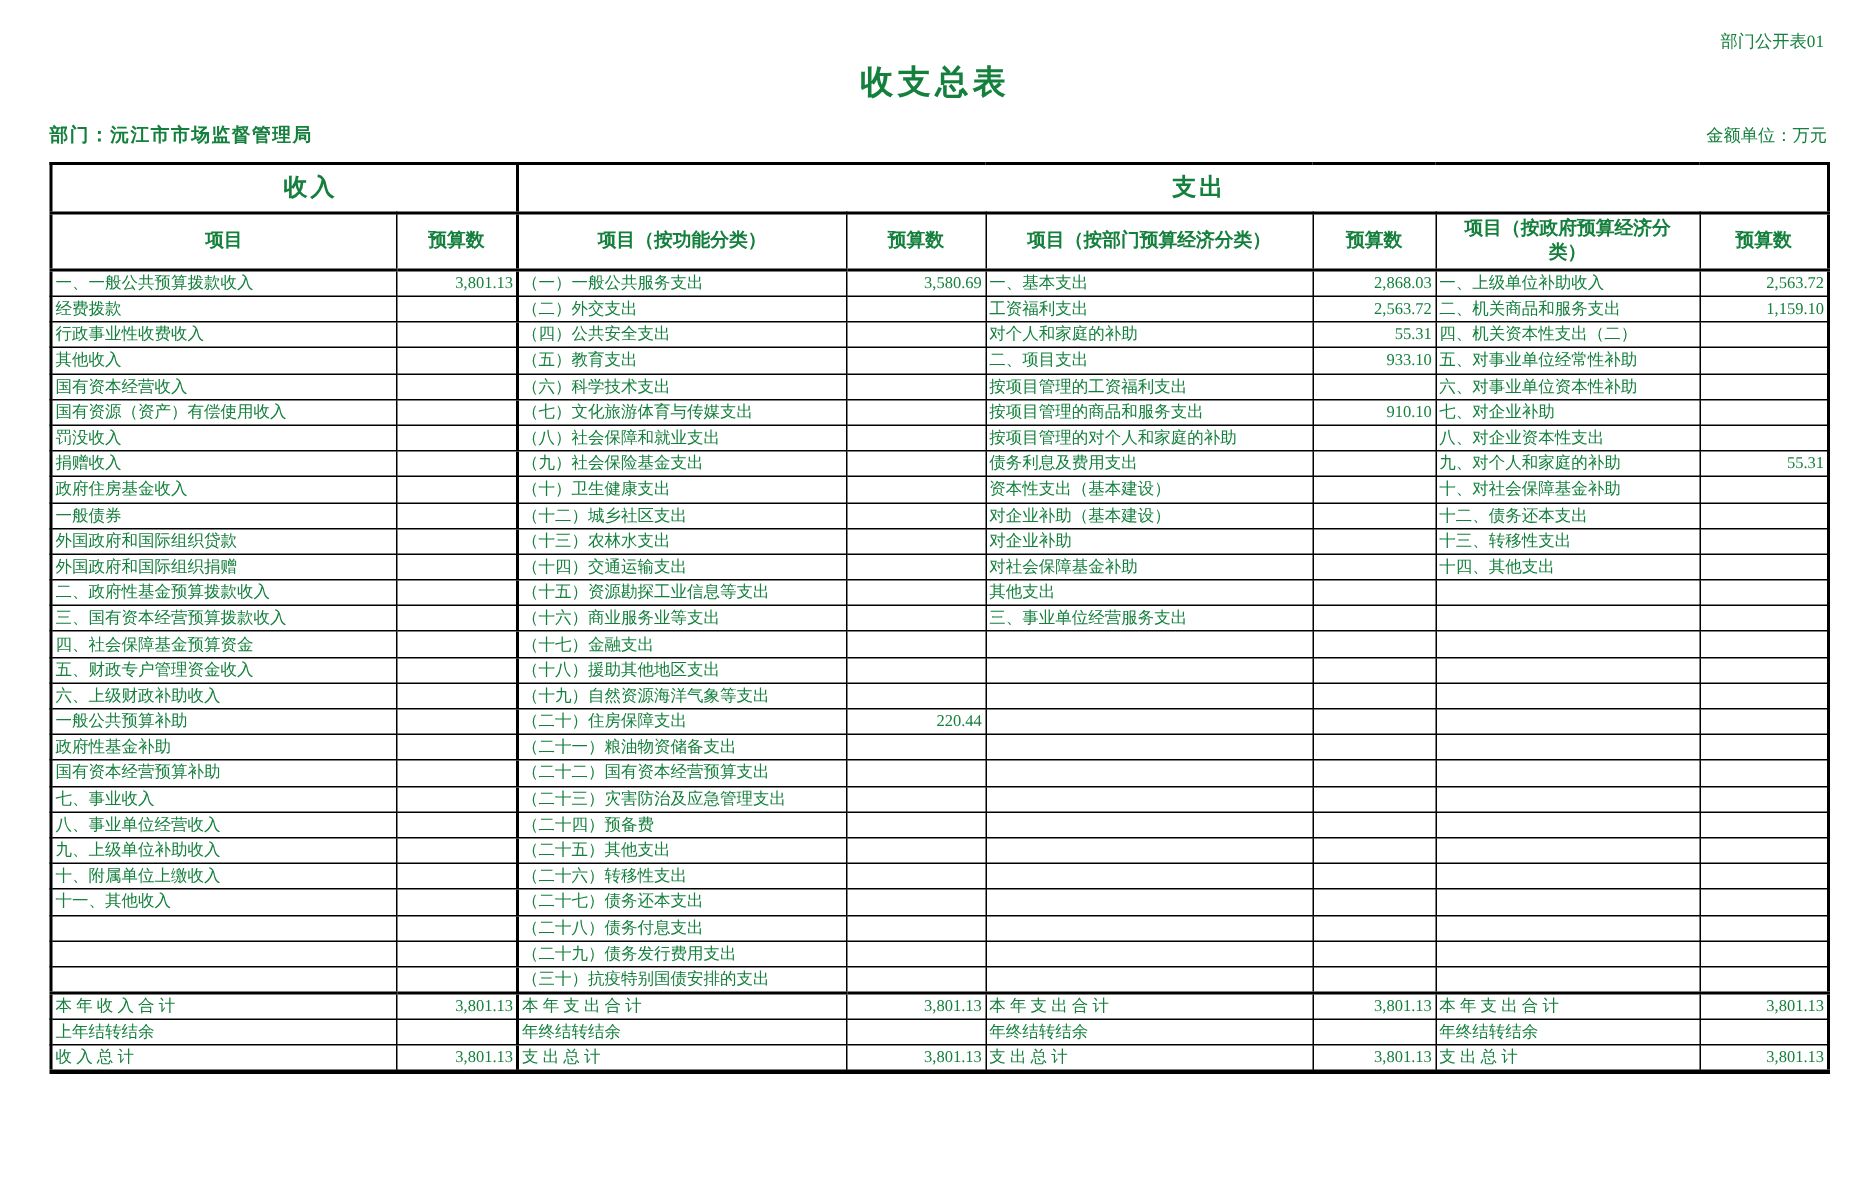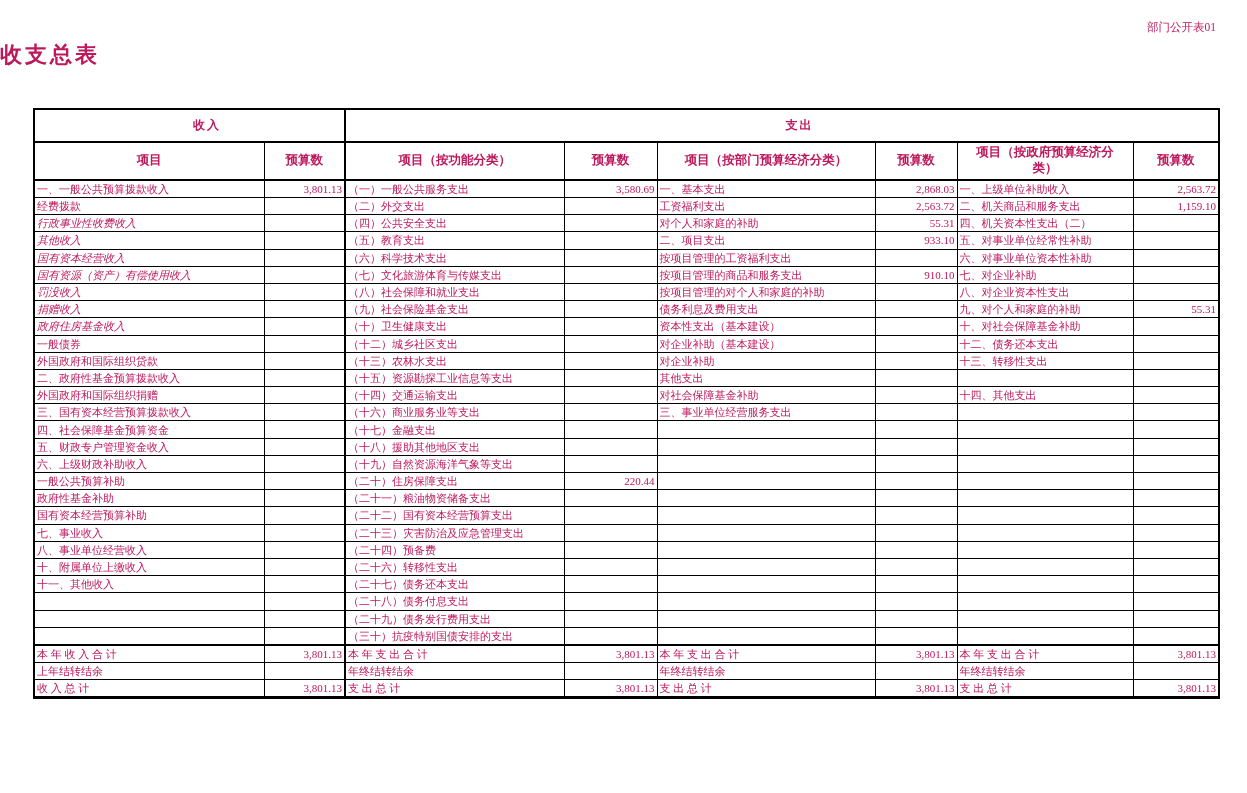--- a/index.html
+++ b/index.html
@@ -1,27 +1,27 @@
 <!DOCTYPE html>
 <html><head>
 <meta charset="utf-8">
 <style>
   html,body { margin:0; padding:0; background:#fff; }
   .page {
     position:relative; width:1247px; height:793px; background:#ffffff;
-    color:#be185d; font-family:"Liberation Serif","DejaVu Serif",serif;
+    color:#15803d; font-family:"Liberation Serif","DejaVu Serif",serif;
     overflow:hidden;
   }
   .doc-code {
     position:absolute; top:20px; right:31px;
     font-size:11.5px;
   }
   .title {
     position:absolute; top:40px; left:0; width:100%;
-    margin:0;
+    text-align:center; margin:0;
     font-family:"Liberation Sans","DejaVu Sans",sans-serif;
     font-size:22px; font-weight:bold; letter-spacing:3px;
   }
   .meta {
     position:absolute; top:82px; left:33px; width:1185px;
     display:flex; justify-content:space-between; align-items:baseline;
   }
   .dept {
     font-family:"Liberation Sans","DejaVu Sans",sans-serif;
     font-weight:bold; font-size:12.5px; letter-spacing:1px;
@@ -35,44 +35,48 @@
   }
   .budget th, .budget td {
     border:1px solid #000; padding:0 2px;
     overflow:hidden; white-space:nowrap;
   }
   .budget thead th {
     font-family:"Liberation Sans","DejaVu Sans",sans-serif;
     font-weight:bold; text-align:center; vertical-align:middle;
     border-bottom-width:2px;
   }
-  .gh-row th { height:31px; font-size:12px; letter-spacing:2px;padding-left:37px; }
+  .gh-row th { height:31px; font-size:16px; letter-spacing:2px;padding-left:37px; }
   .ch-row th { height:36px; font-size:12.5px; white-space:normal; line-height:1.25; padding:0 8px; }
   .sec-start { border-left-width:2px !important; }
 
   .budget tbody tr { height:17.2px;padding-left:36px; }
   .budget tbody td { font-size:11px; line-height:16px; vertical-align:middle; }
   .cell-label  { text-align:left; }
   .cell-amount { text-align:right; padding-right:3px; }
   .ind0 { padding-left:3px; }
   .ind1 { padding-left:23px; }
   .ind2 { padding-left:35px; }
-  .ind3 { padding-left:47px;font-style:italic; }
+  .ind3 { padding-left:47px; }
 
   .sum-row { height:17.5px; }
   .sum-row td { font-size:11.5px; }
   .sum-0 td { border-top-width:2px; }
   .sum-label-center { text-align:left; padding-left:2px; }
 </style>
 </head>
 <body>
 
 <div class="page">
   <div class="doc-code">部门公开表01</div>
   <h1 class="title">收支总表</h1>
+  <div class="meta">
+    <span class="dept">部门：沅江市市场监督管理局</span>
+    <span class="unit">金额单位：万元</span>
+  </div>
 
   <table class="budget">
     <colgroup>
       <col style="width:230px">
         <col style="width:81px">
       <col style="width:219px">
         <col style="width:93px">
       <col style="width:218px">
         <col style="width:82px">
       <col style="width:176px">
@@ -199,37 +203,37 @@
           <td class="cell-label ind1">外国政府和国际组织贷款</td>
           <td class="cell-amount"></td>
           <td class="cell-label ind0 sec-start">（十三）农林水支出</td>
           <td class="cell-amount"></td>
           <td class="cell-label ind1">对企业补助</td>
           <td class="cell-amount"></td>
           <td class="cell-label ind0">十三、转移性支出</td>
           <td class="cell-amount"></td>
         </tr>
         <tr>
+          <td class="cell-label ind1">外国政府和国际组织捐赠</td>
+          <td class="cell-amount"></td>
+          <td class="cell-label ind0 sec-start">（十四）交通运输支出</td>
+          <td class="cell-amount"></td>
+          <td class="cell-label ind1">对社会保障基金补助</td>
+          <td class="cell-amount"></td>
+          <td class="cell-label ind0">十四、其他支出</td>
+          <td class="cell-amount"></td>
+        </tr>
+        <tr>
           <td class="cell-label ind0">二、政府性基金预算拨款收入</td>
           <td class="cell-amount"></td>
           <td class="cell-label ind0 sec-start">（十五）资源勘探工业信息等支出</td>
           <td class="cell-amount"></td>
           <td class="cell-label ind1">其他支出</td>
           <td class="cell-amount"></td>
           <td class="cell-label ind0"></td>
-          <td class="cell-amount"></td>
-        </tr>
-        <tr>
-          <td class="cell-label ind1">外国政府和国际组织捐赠</td>
-          <td class="cell-amount"></td>
-          <td class="cell-label ind0 sec-start">（十四）交通运输支出</td>
-          <td class="cell-amount"></td>
-          <td class="cell-label ind1">对社会保障基金补助</td>
-          <td class="cell-amount"></td>
-          <td class="cell-label ind0">十四、其他支出</td>
           <td class="cell-amount"></td>
         </tr>
         <tr>
           <td class="cell-label ind0">三、国有资本经营预算拨款收入</td>
           <td class="cell-amount"></td>
           <td class="cell-label ind0 sec-start">（十六）商业服务业等支出</td>
           <td class="cell-amount"></td>
           <td class="cell-label ind0">三、事业单位经营服务支出</td>
           <td class="cell-amount"></td>
           <td class="cell-label ind0"></td>
@@ -302,20 +306,30 @@
           <td class="cell-amount"></td>
           <td class="cell-label ind0"></td>
           <td class="cell-amount"></td>
           <td class="cell-label ind0"></td>
           <td class="cell-amount"></td>
         </tr>
         <tr>
           <td class="cell-label ind0">八、事业单位经营收入</td>
           <td class="cell-amount"></td>
           <td class="cell-label ind0 sec-start">（二十四）预备费</td>
+          <td class="cell-amount"></td>
+          <td class="cell-label ind0"></td>
+          <td class="cell-amount"></td>
+          <td class="cell-label ind0"></td>
+          <td class="cell-amount"></td>
+        </tr>
+        <tr>
+          <td class="cell-label ind0">九、上级单位补助收入</td>
+          <td class="cell-amount"></td>
+          <td class="cell-label ind0 sec-start">（二十五）其他支出</td>
           <td class="cell-amount"></td>
           <td class="cell-label ind0"></td>
           <td class="cell-amount"></td>
           <td class="cell-label ind0"></td>
           <td class="cell-amount"></td>
         </tr>
         <tr>
           <td class="cell-label ind0">十、附属单位上缴收入</td>
           <td class="cell-amount"></td>
           <td class="cell-label ind0 sec-start">（二十六）转移性支出</td>

